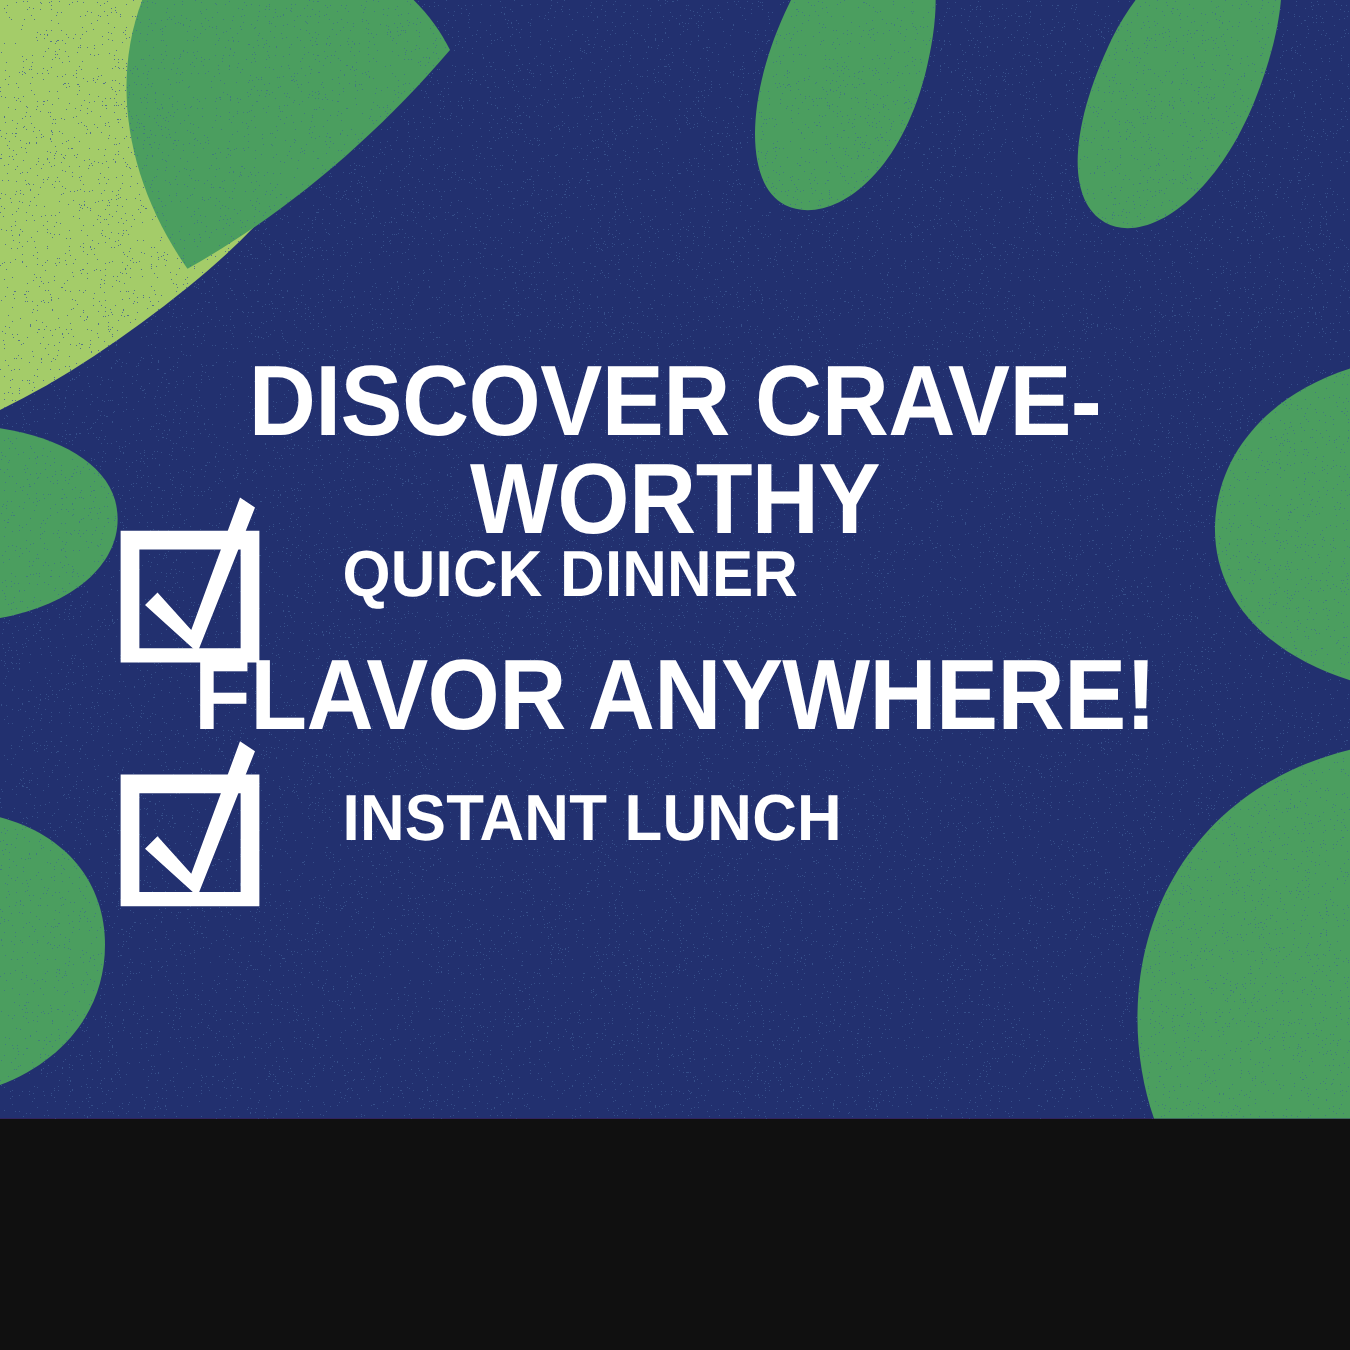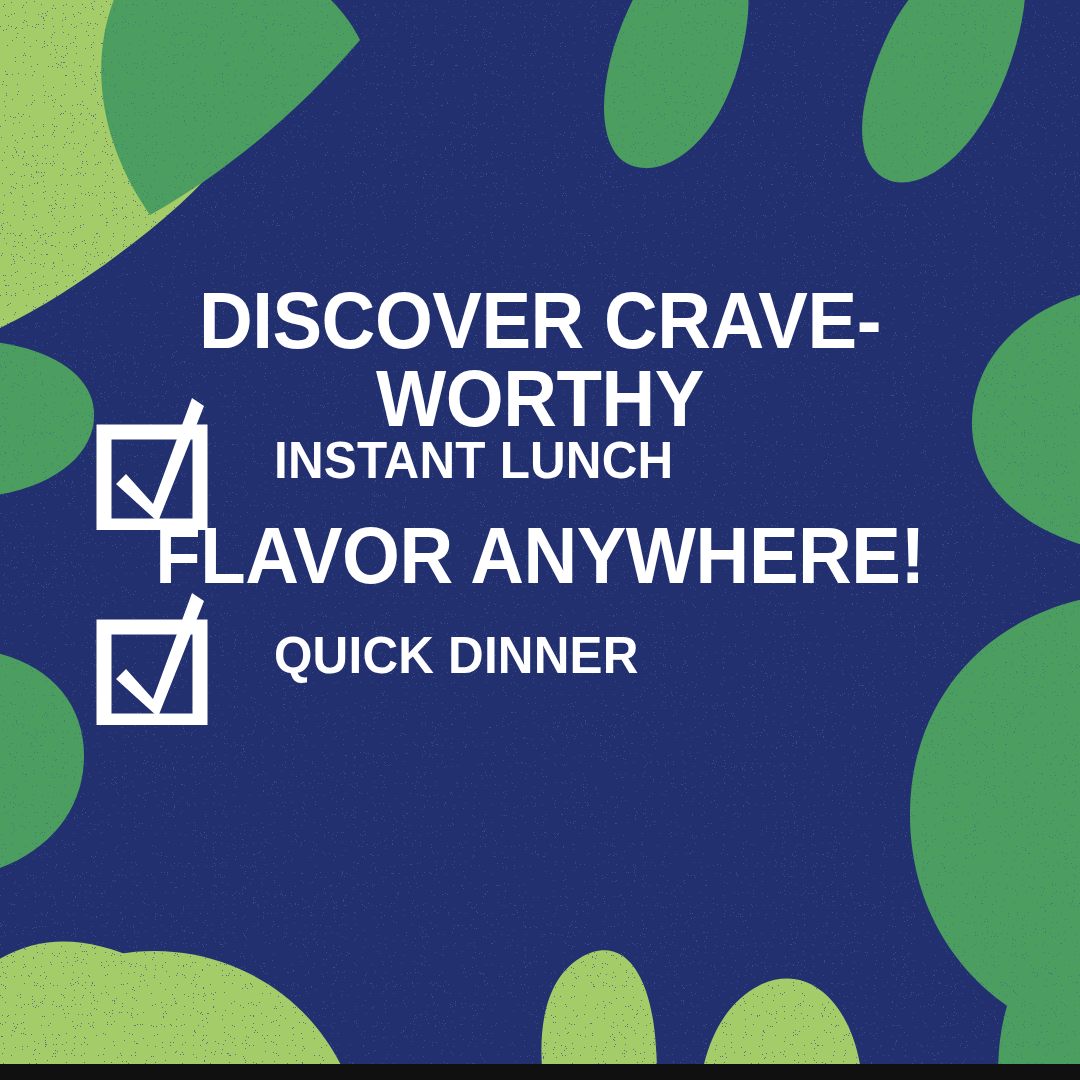--- a/index.html
+++ b/index.html
@@ -4,21 +4,21 @@
 <title>Crave-Worthy Flavor Promo</title>
 <style>
   html, body {
     margin: 0;
     padding: 0;
     background: #101010;
   }
   #canvas {
     position: relative;
     width: 1080px;
-    height: 1064px;
+    height: 895px;
     overflow: hidden;
     background: #701a75;
     font-family: "Liberation Sans", sans-serif;
   }
 
   
   #blob-layer {
     position: absolute;
     inset: 0;
     width: 1080px;
@@ -148,27 +148,27 @@
     <span>FLAVOR ANYWHERE!</span>
   </h1>
 
   <div id="checklist">
 
     <div class="check-row">
       <svg class="checkbox-icon" viewBox="0 0 112 138" xmlns="http://www.w3.org/2000/svg">
         <path d="M8,40 H104 V134 H8 Z" fill="none" stroke="#FFFFFF" stroke-width="15"></path>
         <path d="M30,82 L57,112 L96,6 L108,14 L62,130 L20,92 Z" fill="#FFFFFF"></path>
       </svg>
-      <span class="row-label">INSTANT LUNCH</span>
+      <span class="row-label">QUICK DINNER</span>
     </div>
 
     <div class="check-row">
       <svg class="checkbox-icon" viewBox="0 0 112 138" xmlns="http://www.w3.org/2000/svg">
         <path d="M8,40 H104 V134 H8 Z" fill="none" stroke="#FFFFFF" stroke-width="15"></path>
         <path d="M30,82 L57,112 L96,6 L108,14 L62,130 L20,92 Z" fill="#FFFFFF"></path>
       </svg>
-      <span class="row-label">QUICK DINNER</span>
+      <span class="row-label">INSTANT LUNCH</span>
     </div>
 
 
   </div>
 
 </div>
 
 </body></html>

